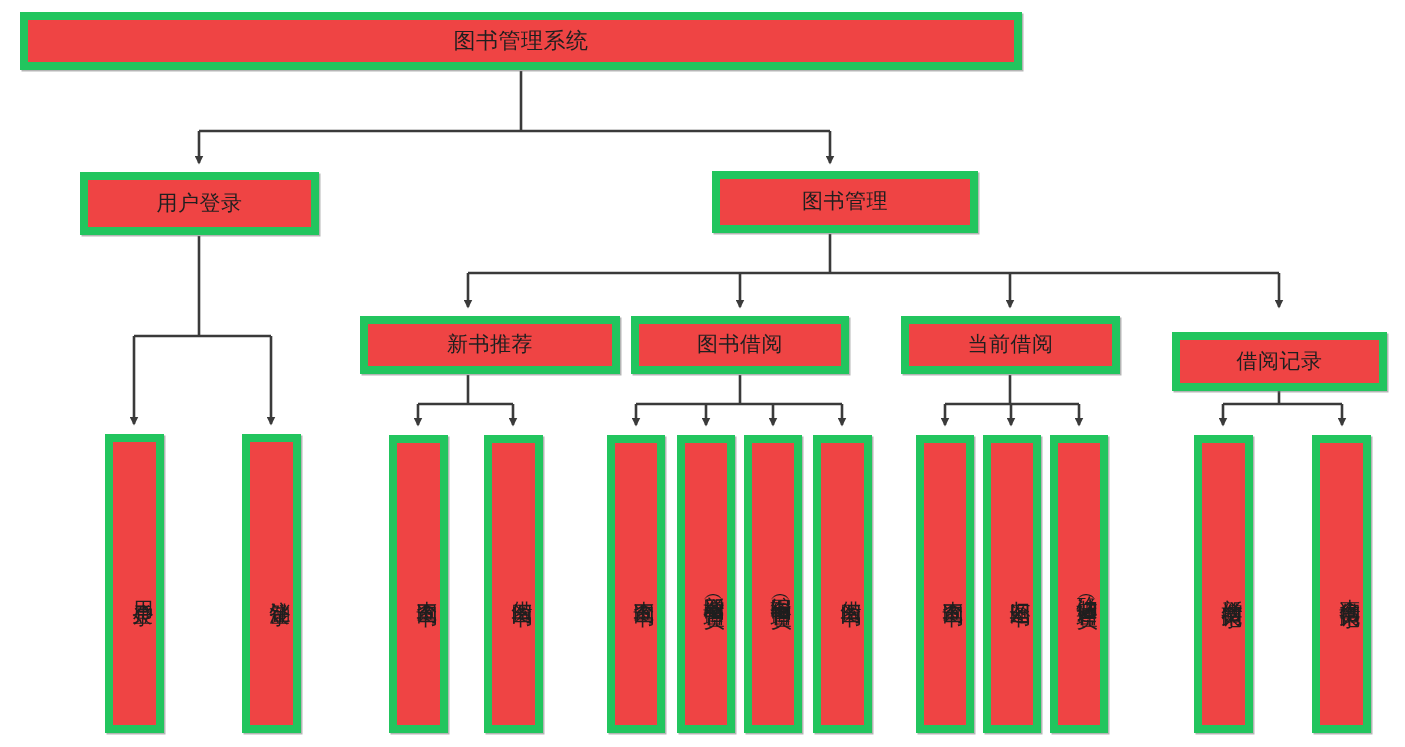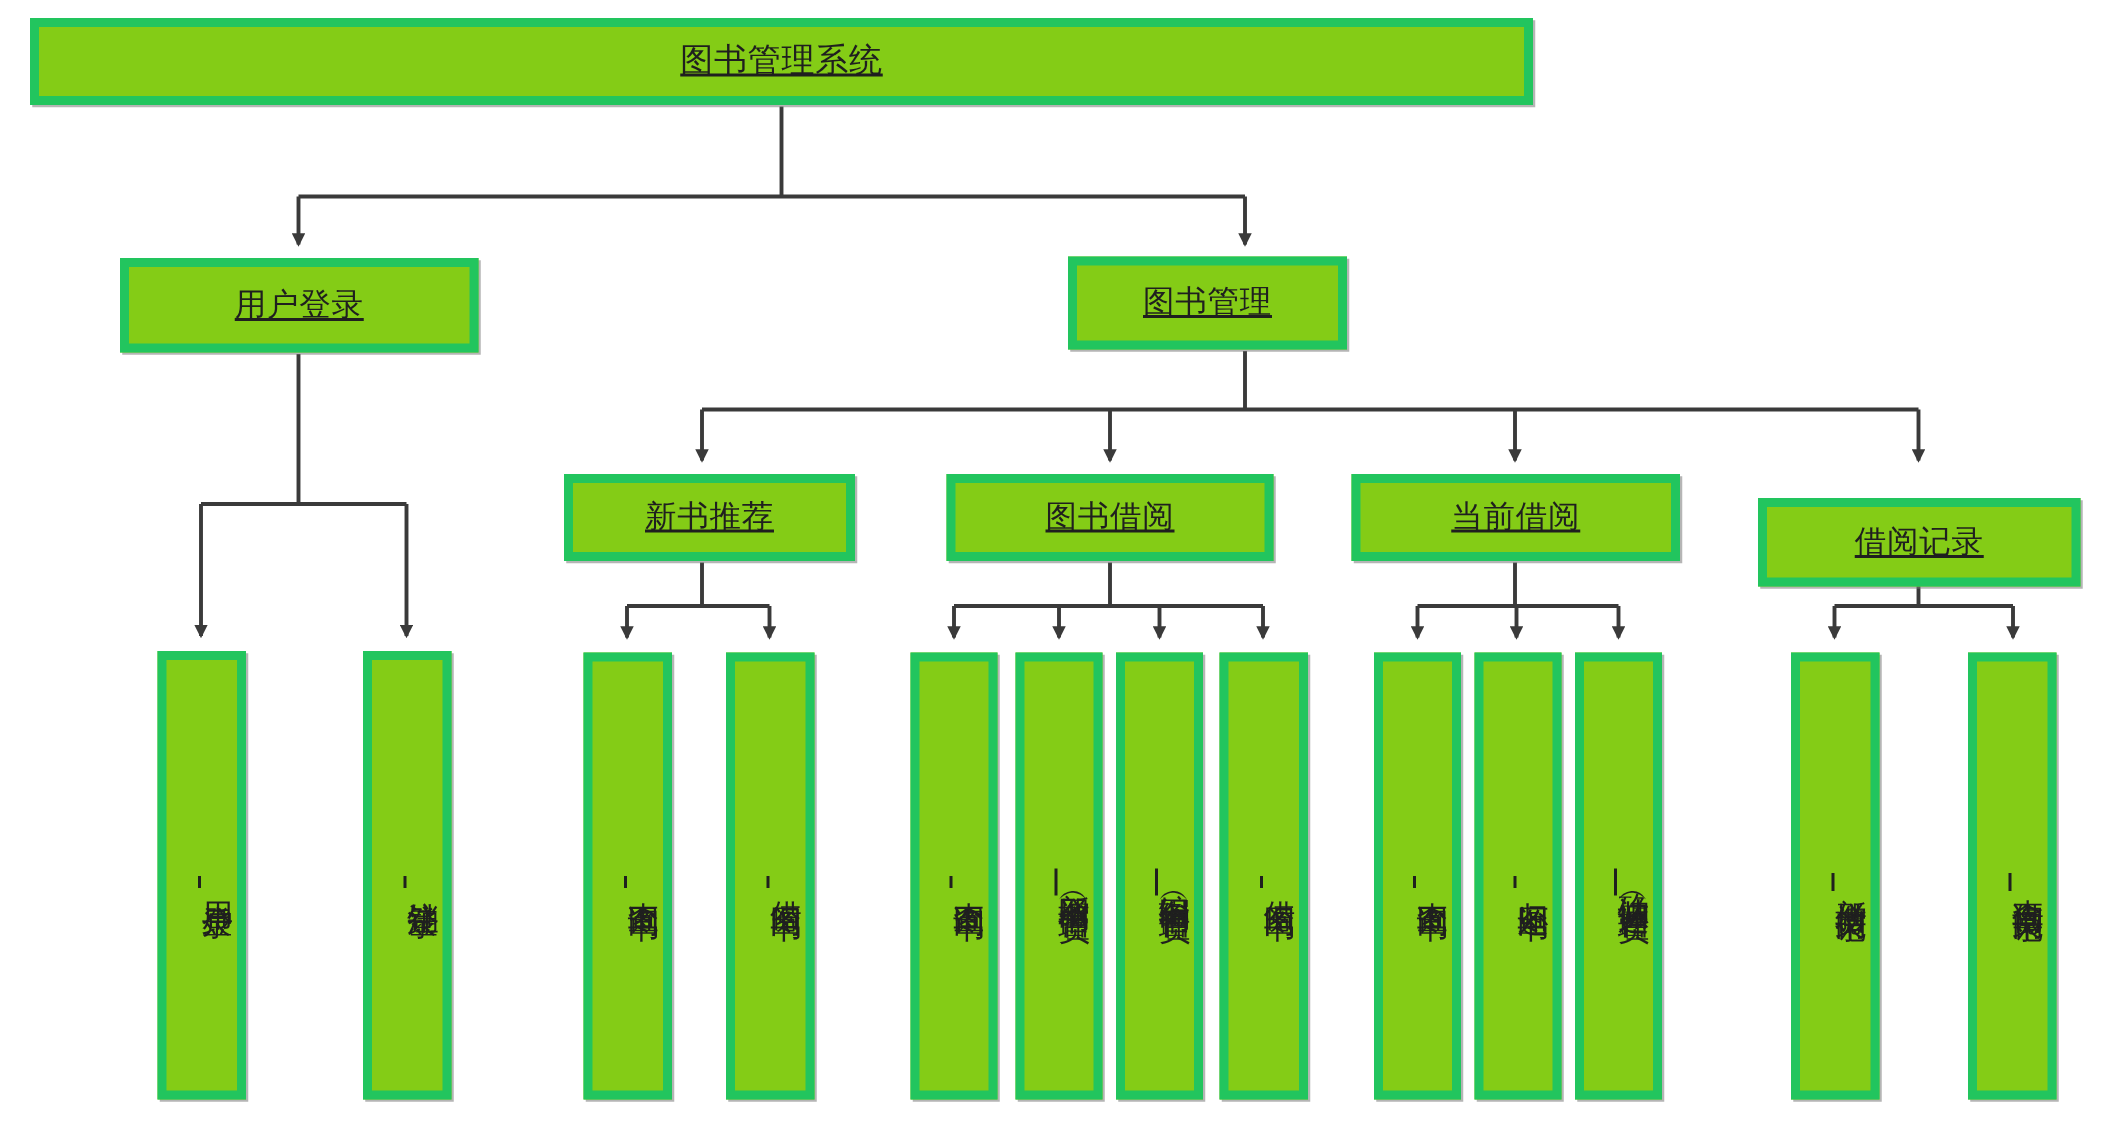--- a/index.html
+++ b/index.html
@@ -21,28 +21,27 @@
     position: absolute;
     left: 0;
     top: 0;
     width: 1405px;
     height: 747px;
     pointer-events: none;
   }
   .node {
     position: absolute;
     box-sizing: border-box;
-    border: 6px solid #22c55e;
-    background: #84cc16;
+    border: 8px solid #22c55e;
+    background: #ef4444;
     display: flex;
     align-items: center;
     justify-content: center;
     color: #1f1f1f;
     box-shadow: 1.5px 1.5px 0 0 rgba(120,120,120,0.55);
-    text-decoration: underline;
   }
   .node.horizontal {
     font-size: 21px;
     line-height: 1.1;
     letter-spacing: 0.5px;
   }
   .node.root {
     font-size: 22px;
   }
   .node.vertical {
@@ -125,25 +124,25 @@
     </g>
   </svg>
 
   <div class="node horizontal root" style="left:20px; top:12px; width:1002px; height:58px;">
     <span class="node-label">图书管理系统</span>
   </div>
 
   <div class="node horizontal" style="left:80px; top:172px; width:239px; height:63px;">
     <span class="node-label">用户登录</span>
   </div>
-  <div class="node horizontal" style="left:712px; top:171px; width:186px; height:62px;">
+  <div class="node horizontal" style="left:712px; top:171px; width:266px; height:62px;">
     <span class="node-label">图书管理</span>
   </div>
 
-  <div class="node horizontal" style="left:376px; top:316px; width:194px; height:58px;">
+  <div class="node horizontal" style="left:360px; top:316px; width:260px; height:58px;">
     <span class="node-label">新书推荐</span>
   </div>
   <div class="node horizontal" style="left:901px; top:316px; width:219px; height:58px;">
     <span class="node-label">当前借阅</span>
   </div>
   <div class="node horizontal" style="left:631px; top:316px; width:218px; height:58px;">
     <span class="node-label">图书借阅</span>
   </div>
   <div class="node horizontal" style="left:1172px; top:316px; width:215px; height:59px;margin-top:16px;">
     <span class="node-label">借阅记录</span>

